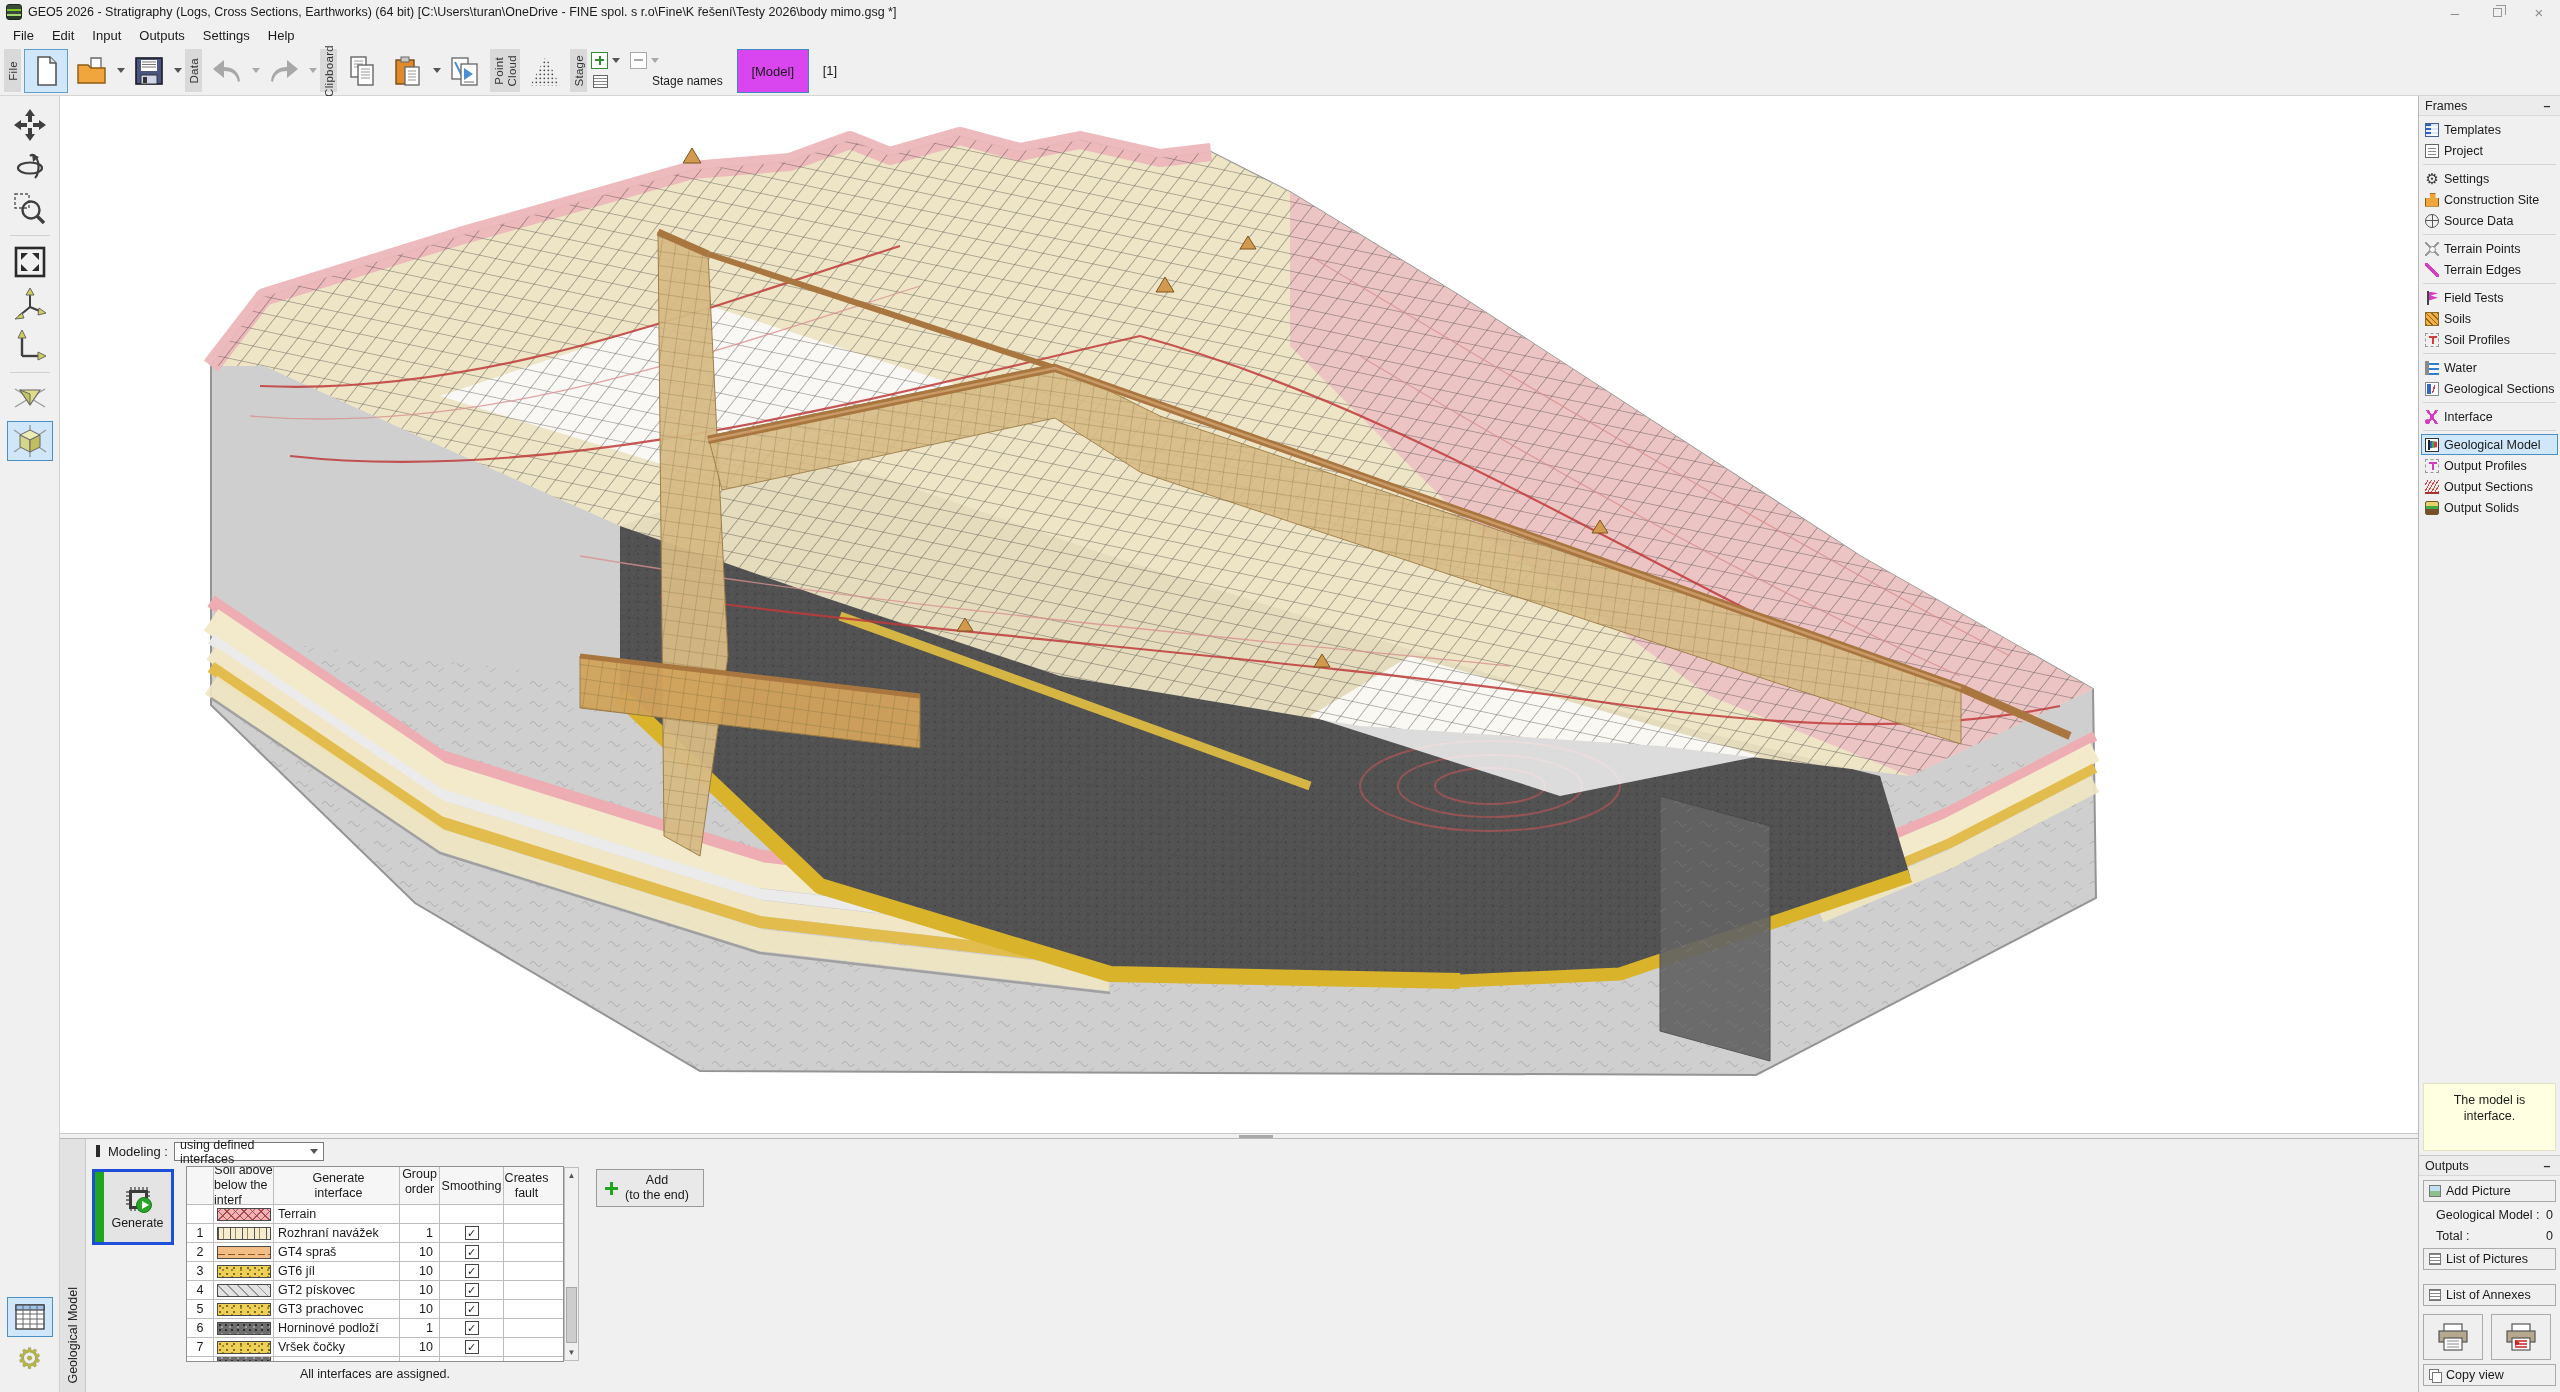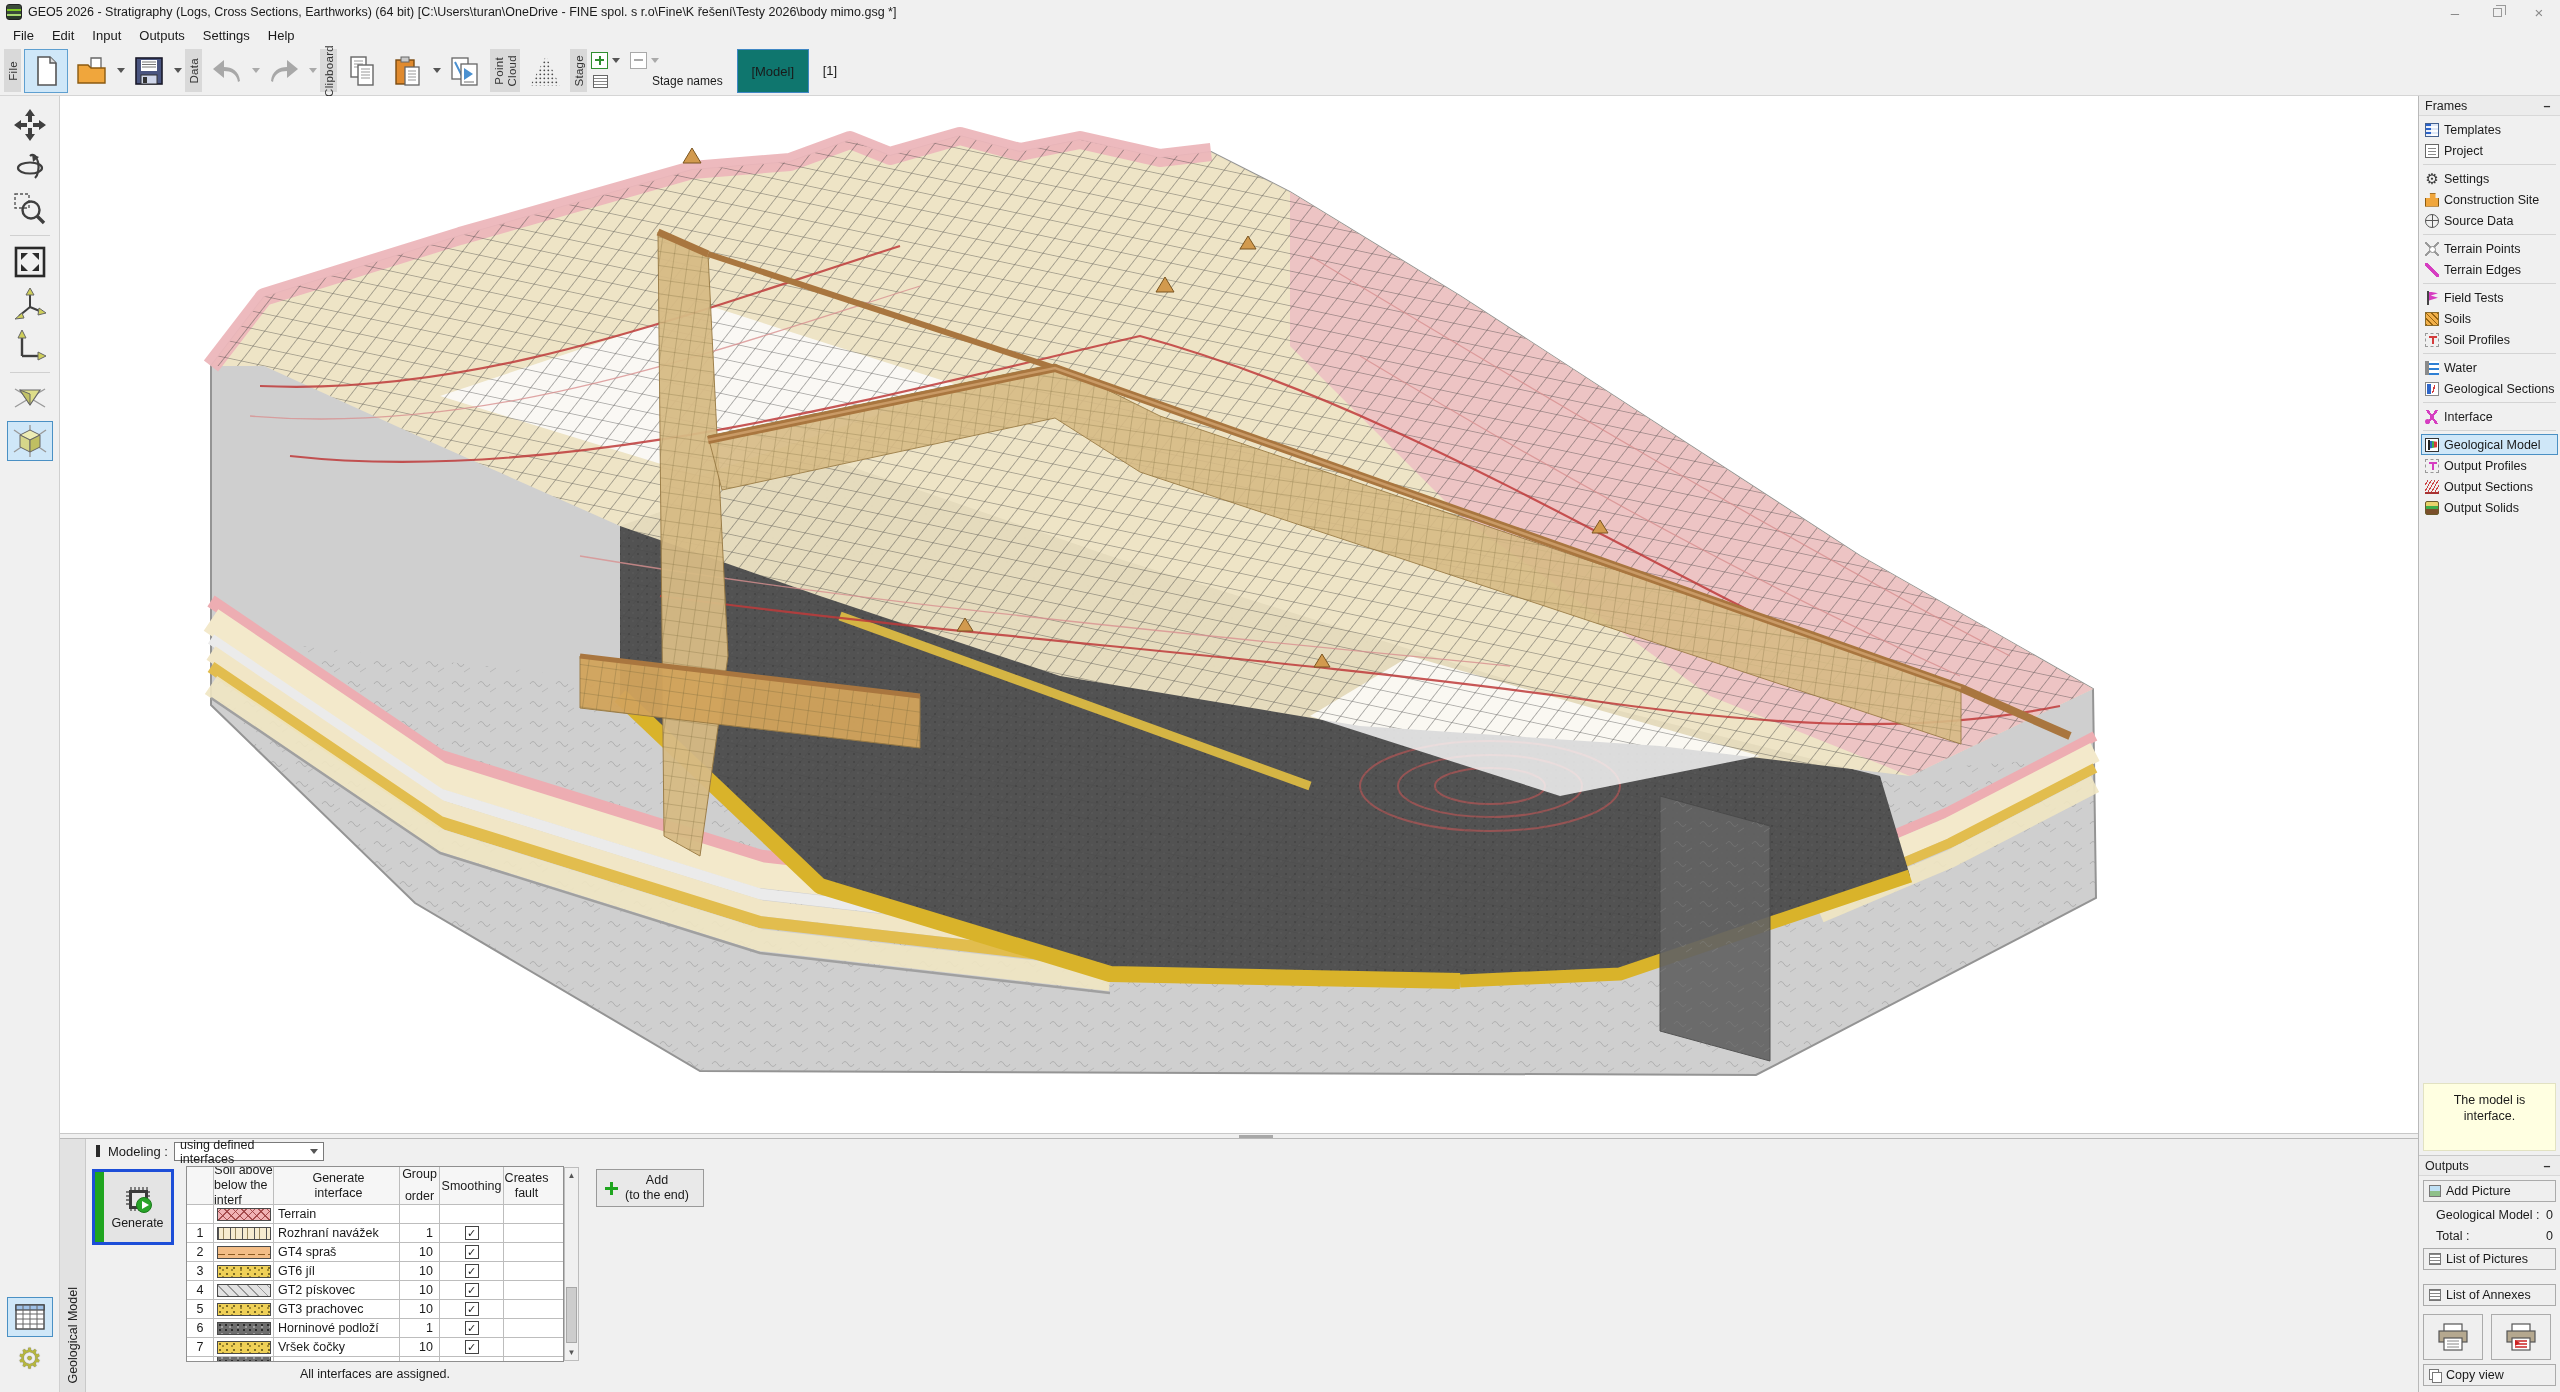--- a/index.html
+++ b/index.html
@@ -33,21 +33,21 @@
   .stage-col { display:flex; flex-direction:column; justify-content:space-between; padding:2px 0; }
   .stage-row { display:flex; align-items:center; height:20px; }
   .sq-btn { width:17px; height:17px; border:1.6px solid #2f8f2f; position:relative; margin:0 2px; background:#fff; }
   .sq-btn::before,.sq-btn::after { content:''; position:absolute; background:#2f8f2f; }
   .sq-btn::before { left:3px; right:3px; top:50%; height:2px; margin-top:-1px; }
   .sq-btn.plus::after { top:3px; bottom:3px; left:50%; width:2px; margin-left:-1px; }
   .sq-btn.minus { border-color:#a9a9a9; }
   .sq-btn.minus::before { background:#a9a9a9; }
   .mini-grid { width:15px; height:13px; border:1px solid #666; background:repeating-linear-gradient(0deg,#fff 0 2px,#888 2px 3px),#fff; margin:0 4px; }
   .stage-names-lbl { font-size:12px; white-space:nowrap;margin-left:40px; }
-  .model-btn { min-width:72px; height:44px; margin:1px 4px 1px 14px; background:#0f766e; border:1px solid #3f87c4; display:flex; align-items:center; justify-content:center; font-size:13px; }
+  .model-btn { min-width:72px; height:44px; margin:1px 4px 1px 14px; background:#d946ef; border:1px solid #3f87c4; display:flex; align-items:center; justify-content:center; font-size:13px; }
   .stage-num { align-self:center; padding:0 10px; font-size:13px; }
 
   
   .main { flex:1; display:flex; min-height:0; }
   .left-toolbar { width:60px; flex:0 0 60px; background:#f0f0f0; border-right:1px solid #d0d0d0; display:flex; flex-direction:column; align-items:center; padding-top:8px; }
   .ltb-btn { width:46px; height:40px; display:flex; align-items:center; justify-content:center; border:1px solid transparent; margin:1px 0; }
   .ltb-btn.selected { background:#cfe7f8; border-color:#4a90c4; }
   .ltb-sep { width:40px; height:1px; background:#d0d0d0; margin:5px 0; }
   .ltb-bottom { margin-top:auto; margin-bottom:12px; display:flex; flex-direction:column; align-items:center; }
   .gear-glyph { font-size:28px; color:#b6b63f; line-height:1; text-shadow:0 0 1px #555; }
@@ -547,21 +547,21 @@
             <div class="st-row header">
               <div class="st-cell c-num"></div>
               <div class="st-cell c-sw hdr2" style="flex-direction:column">
                   <span>Soil above</span>
                   <span>below the interf</span>
                 </div>
               <div class="st-cell c-name hdr2" style="justify-content:center">
                   <span>Generate</span>
                   <span>interface</span>
                 </div>
-              <div class="st-cell c-ord hdr2" style="justify-content:space-between;padding-right:0">
+              <div class="st-cell c-ord hdr2" style="justify-content:flex-start;padding-right:0">
                   <span>Group</span>
                   <span>order</span>
                 </div>
               <div class="st-cell c-smo">
                   <span>Smoothing</span>
                 </div>
               <div class="st-cell c-cre hdr2">
                   <span>Creates</span>
                   <span>fault</span>
                 </div>

